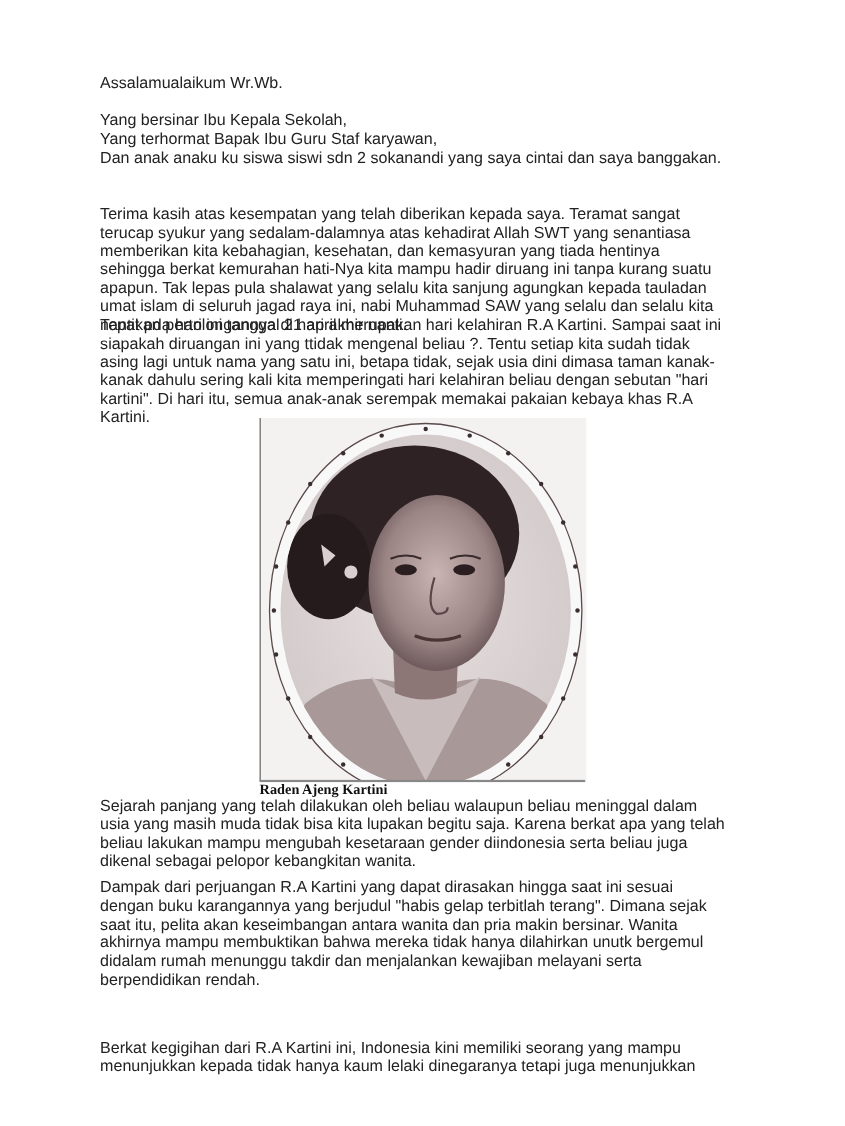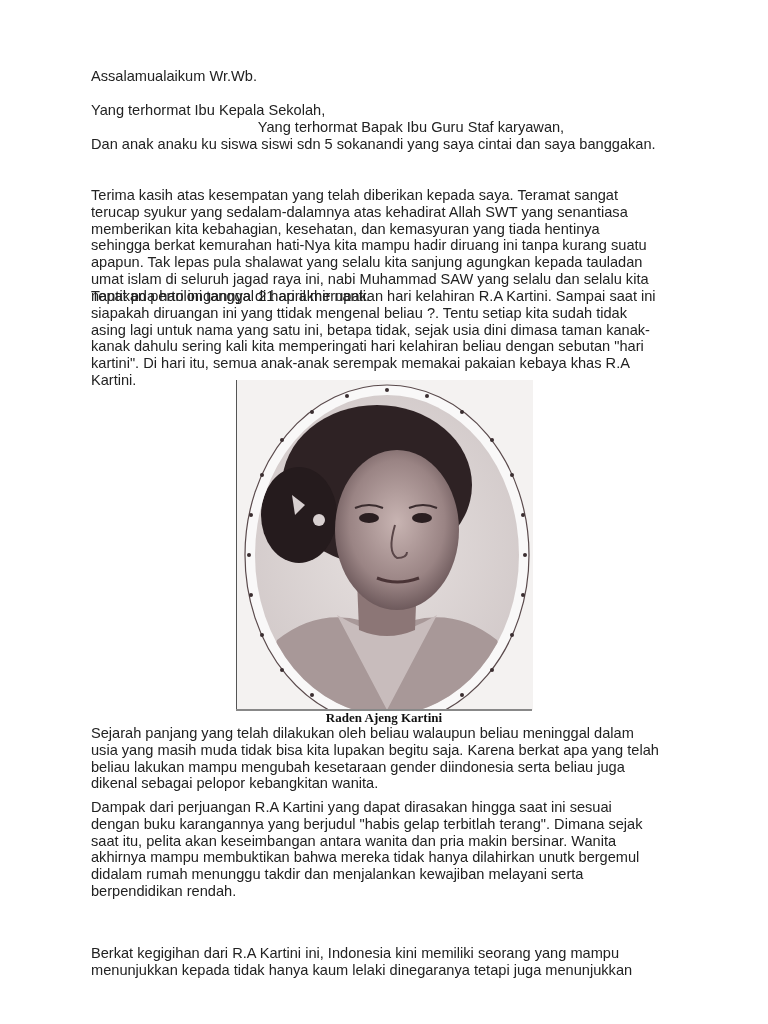--- a/index.html
+++ b/index.html
@@ -45,38 +45,37 @@
       top: 709px;
       width: 296px;
       height: 1.5px;
       background: #888;
     }
     .caption {
       position: absolute;
       left: 236px;
       top: 710px;
       width: 296px;
-      text-align: center;
       font-family: "Liberation Serif", serif;
       font-weight: bold;
       font-size: 13px;
       line-height: 15px;
       color: #111;
     }
   </style>
 </head>
 <body>
 
 <div class="page">
 
   <div class="text" style="top:68px;">Assalamualaikum Wr.Wb.</div>
 
-  <div class="text" style="top:102px;">Yang terhormat Ibu Kepala Sekolah,</div>
-  <div class="text" style="top:119px;text-align:center;">Yang terhormat Bapak Ibu Guru Staf karyawan,</div>
-  <div class="text" style="top:136px;">Dan anak anaku ku siswa siswi sdn 5 sokanandi yang saya cintai dan saya banggakan.</div>
+  <div class="text" style="top:102px;">Yang bersinar Ibu Kepala Sekolah,</div>
+  <div class="text" style="top:119px;">Yang terhormat Bapak Ibu Guru Staf karyawan,</div>
+  <div class="text" style="top:136px;">Dan anak anaku ku siswa siswi sdn 2 sokanandi yang saya cintai dan saya banggakan.</div>
 
   <div class="text" style="top:187px;">Terima kasih atas kesempatan yang telah diberikan kepada saya. Teramat sangat
 terucap syukur yang sedalam-dalamnya atas kehadirat Allah SWT yang senantiasa
 memberikan kita kebahagian, kesehatan, dan kemasyuran yang tiada hentinya
 sehingga berkat kemurahan hati-Nya kita mampu hadir diruang ini tanpa kurang suatu
 apapun. Tak lepas pula shalawat yang selalu kita sanjung agungkan kepada tauladan
 umat islam di seluruh jagad raya ini, nabi Muhammad SAW yang selalu dan selalu kita
 nantikan pertolongannya di hari akhir nanti.</div>
 
   <div class="text" style="top:288px;">Tepat pda hari ini tanggal 21 april merupakan hari kelahiran R.A Kartini. Sampai saat ini

